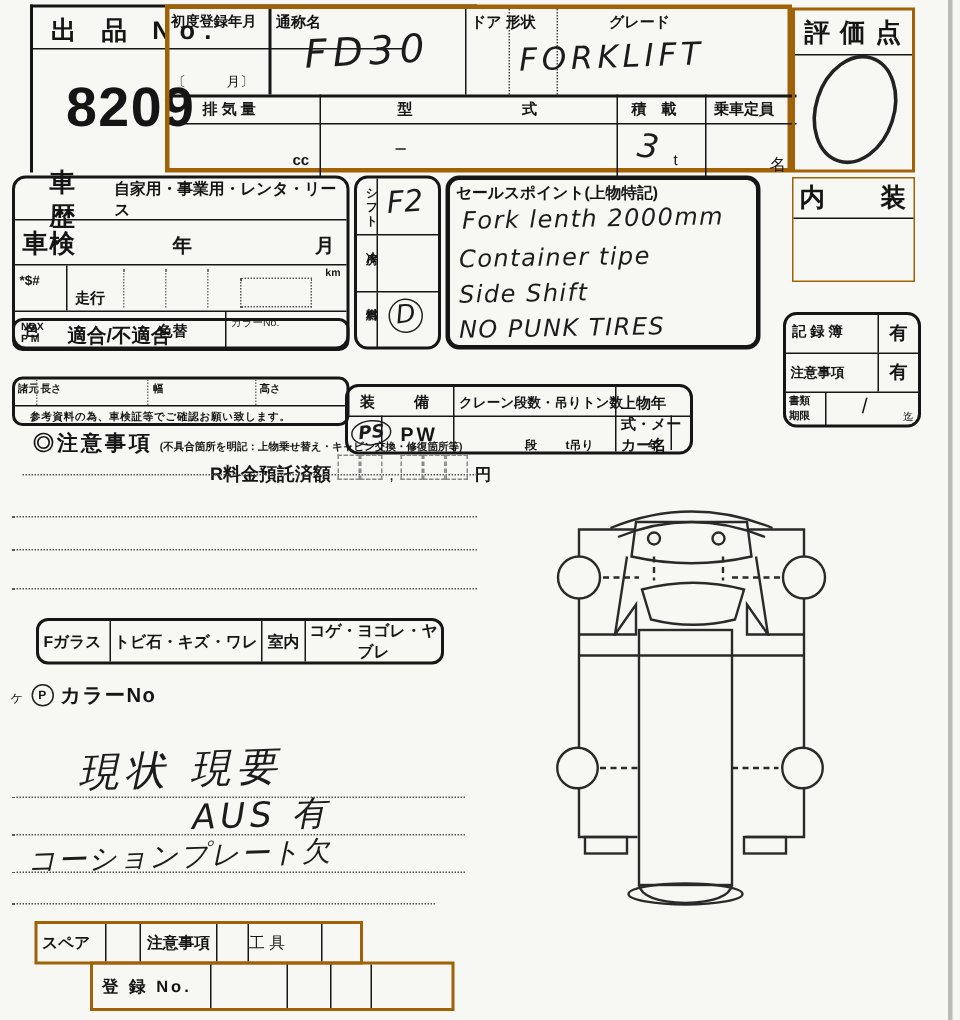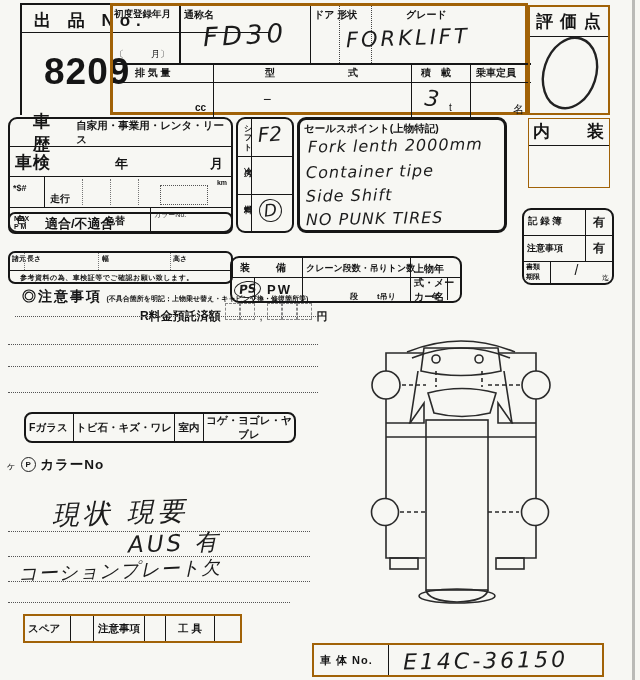--- a/index.html
+++ b/index.html
@@ -231,31 +231,37 @@
 
   <div class="abs bx" style="left:23px;top:614px;width:219px;height:29px;border-width:2.5px;display:flex;align-items:center;">
     <div style="width:42px;font-size:10.5px;font-weight:bold;padding-left:3px;">スペア</div>
     <div style="align-self:stretch;border-left:1.5px solid #161616;"></div>
     <div style="width:22px;"></div>
     <div style="align-self:stretch;border-left:1.5px solid #161616;"></div>
     <div style="width:50px;font-size:10.5px;font-weight:bold;text-align:center;">注意事項</div>
     <div style="align-self:stretch;border-left:1.5px solid #161616;"></div>
     <div style="width:20px;"></div>
     <div style="align-self:stretch;border-left:1.5px solid #161616;"></div>
-    <div style="width:48px;font-size:10.5px;font-weight:bold;text-align:center;">工 具</div>
+    <div style="width:48px;font-size:10.5px;font-weight:normal;text-align:left;">工 具</div>
     <div style="align-self:stretch;border-left:1.5px solid #161616;"></div>
     <div style="flex:1;"></div>
   </div>
 
-
-  <div class="abs bx" style="left:312px;top:643px;width:292px;height:34px;border-width:2.5px;display:flex;align-items:center;">
-    <div style="width:68px;font-size:11px;font-weight:bold;padding-left:6px;letter-spacing:1px;">車 体 No.</div>
-    <div style="align-self:stretch;border-left:1.6px solid #161616;"></div>
-    <div class="hw" style="flex:1;font-size:22px;letter-spacing:3px;padding-left:14px;transform:rotate(-1deg);">E14C-36150</div>
-  </div>
+  <div class="abs bx" style="left:60px;top:641px;width:243px;height:33px;border-width:2.5px;display:flex;align-items:center;">
+    <div style="width:72px;font-size:11px;font-weight:bold;padding-left:6px;letter-spacing:2px;">登 録 No.</div>
+    <div style="align-self:stretch;border-left:1.5px solid #161616;"></div>
+    <div style="width:50px;"></div>
+    <div style="align-self:stretch;border-left:1.5px solid #161616;"></div>
+    <div style="width:28px;"></div>
+    <div style="align-self:stretch;border-left:1.5px solid #161616;"></div>
+    <div style="width:26px;"></div>
+    <div style="align-self:stretch;border-left:1.5px solid #161616;"></div>
+    <div style="flex:1;"></div>
+  </div>
+
 
   <svg class="abs" viewBox="0 0 218 300" style="left:352px;top:325px;width:218px;height:300px;" fill="none" stroke="#2a2a2a" stroke-width="1.6">
 
     <path d="M 55,27 Q 109,5 163,27"></path>
     <path d="M 60,33 Q 109,13 158,33"></path>
 
     <path d="M 72,23 L 146,23 L 149,46 Q 109,55 69,46 Z"></path>
     <circle cx="84" cy="34" r="4"></circle>
     <circle cx="127" cy="34" r="4"></circle>
     <path d="M 84,46 L 84,62" stroke-dasharray="4 3"></path>

